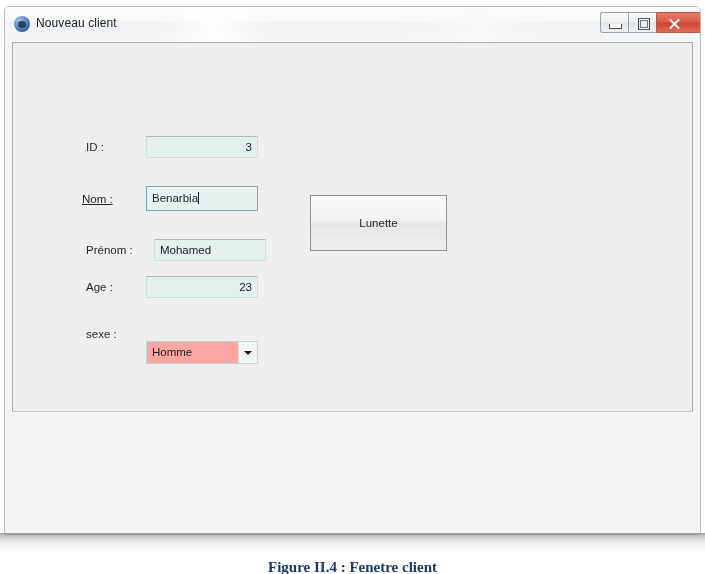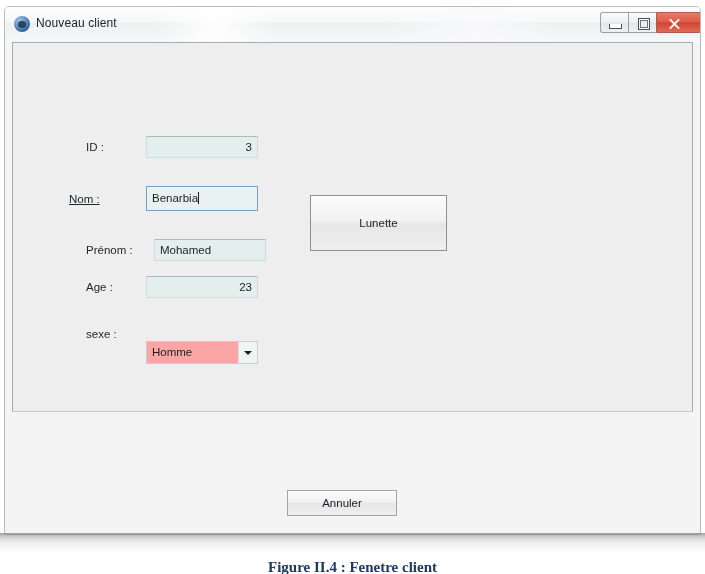--- a/index.html
+++ b/index.html
@@ -308,36 +308,35 @@
       <div class="win-btn" id="btn-maximize"></div>
       <div class="win-btn close" id="btn-close"></div>
     </div>
   </div>
 
   <div id="client-area">
 
     <div class="field-label" style="left:73px; top:98px;">ID :</div>
     <div class="text-field align-right" style="left:133px; top:93px;">3</div>
 
-    <div class="field-label" style="left:56px; top:150px;text-decoration:underline;">Nom :</div>
+    <div class="field-label" style="left:69px; top:150px;text-decoration:underline;">Nom :</div>
     <div class="text-field focused" style="left:133px; top:143px;"><span>Benarbia</span><span class="caret"></span></div>
 
     <div class="field-label" style="left:73px; top:201px;">Prénom :</div>
     <div class="text-field" style="left:141px; top:196px;">Mohamed</div>
 
     <div class="field-label" style="left:73px; top:238px;">Age :</div>
     <div class="text-field align-right" style="left:133px; top:233px;">23</div>
 
     <div class="field-label" style="left:73px; top:285px;">sexe :</div>
     <div id="combo-sexe" style="left:133px; top:298px;">
       <div id="combo-sexe-value">Homme</div>
       <div id="combo-sexe-arrow"></div>
     </div>
 
     <div class="push-button" id="btn-lunette">Lunette</div>
-    <div class="push-button" id="btn-annuler">Annuler</div>
 
   </div>
 </div>
 
 <div id="window-shadow"></div>
 
 <div id="figure-caption">Figure II.4 : Fenetre client</div>
 
 </body></html>

